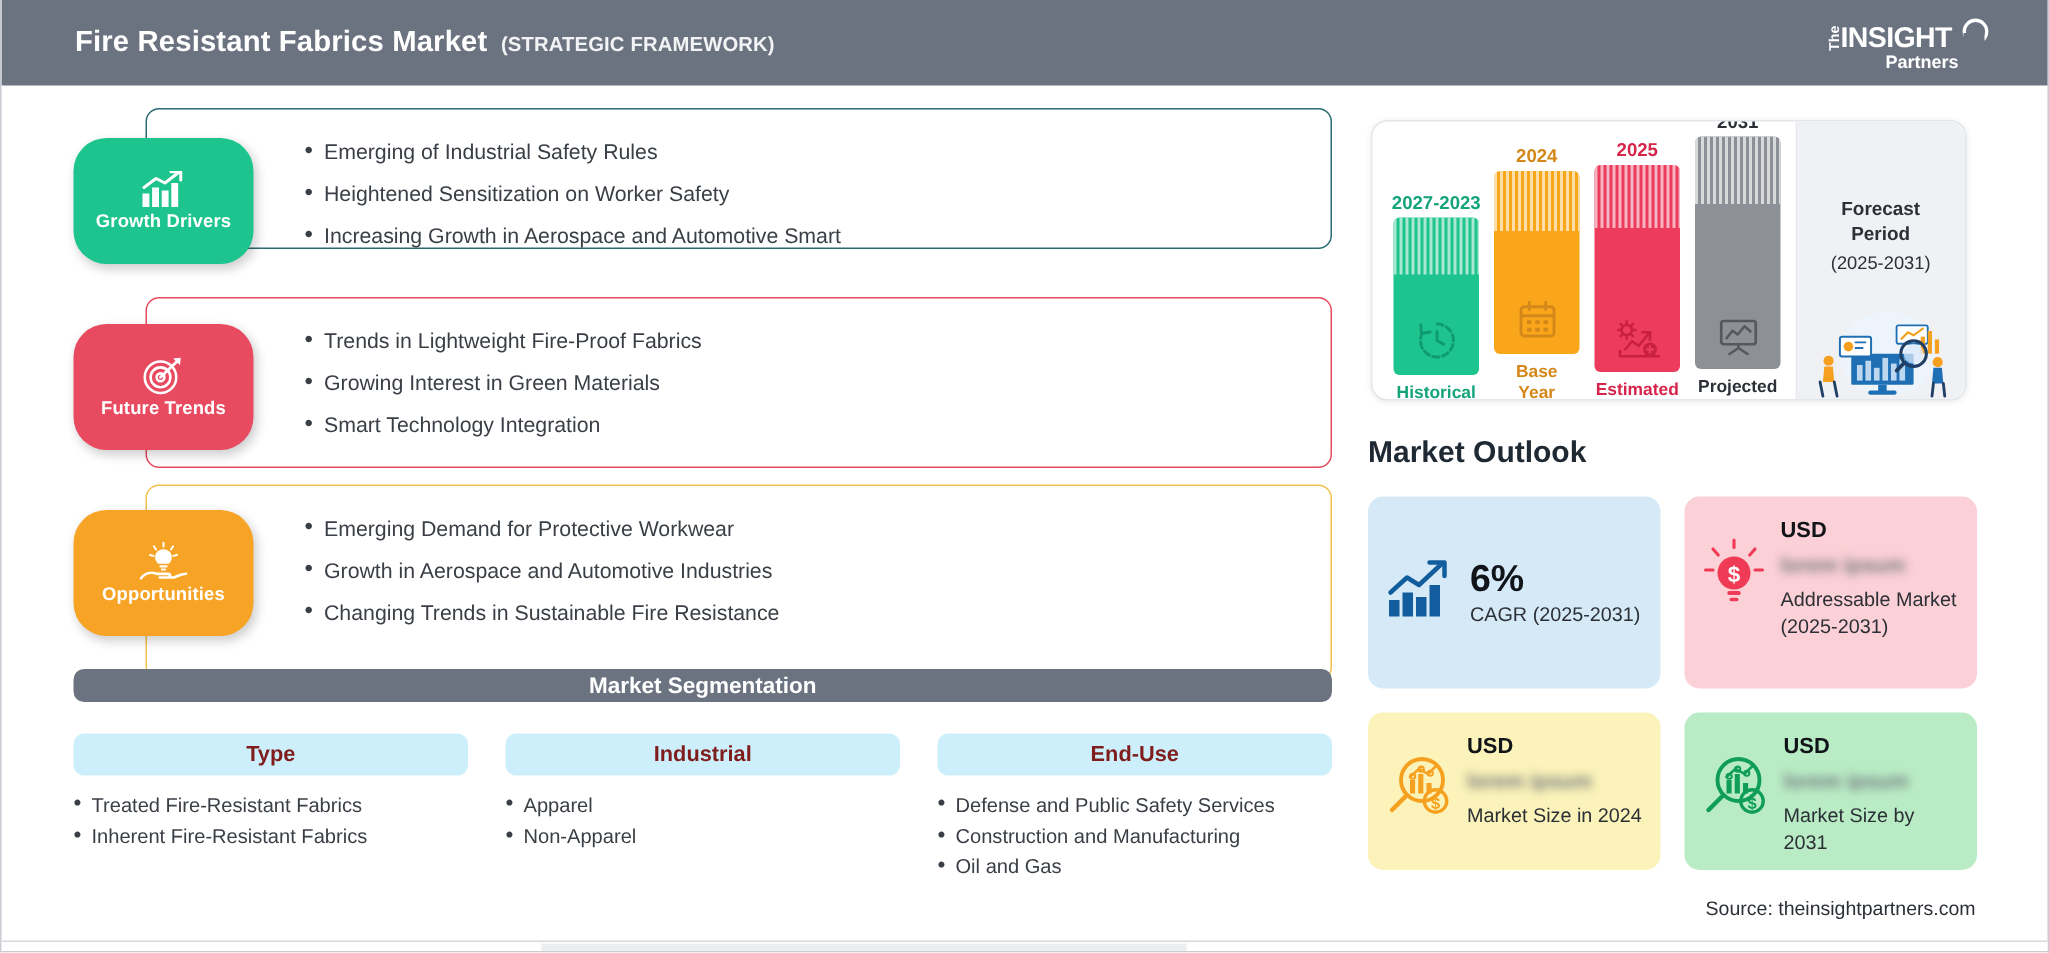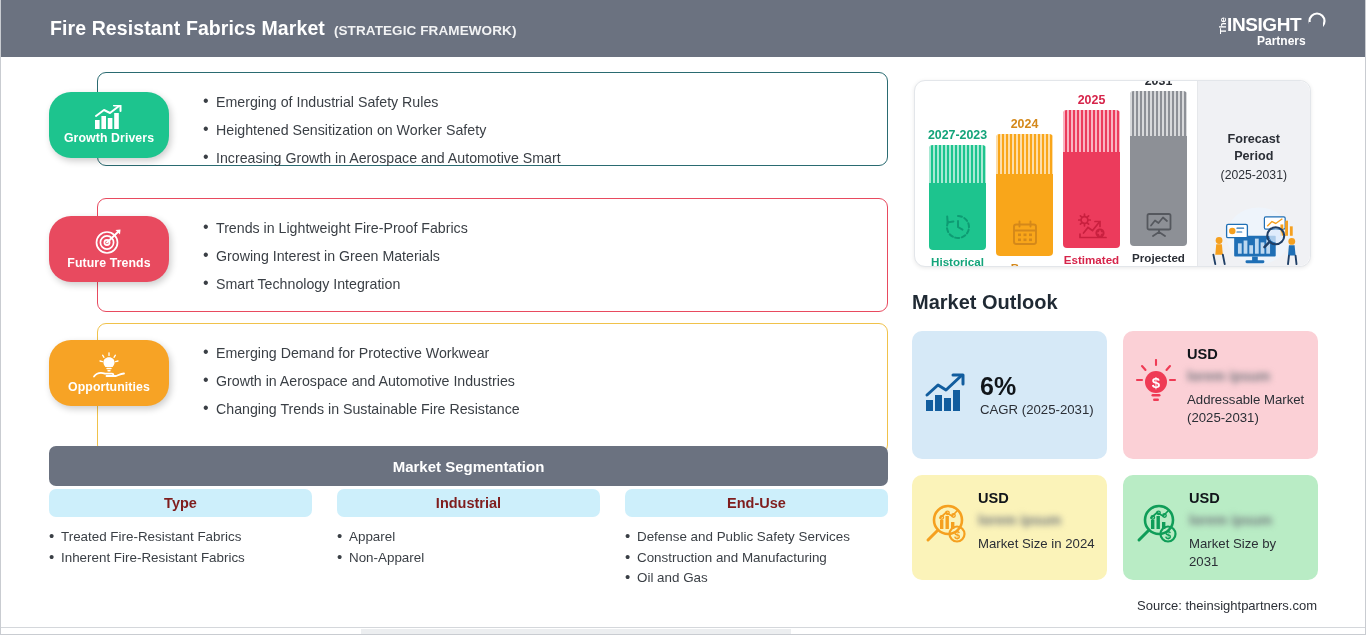--- a/index.html
+++ b/index.html
@@ -90,21 +90,21 @@
     content: "•";
     position: absolute;
     left: 0; top: -1px;
     font-size: 16px;
     color: #3a3f45;
   }
 
   .pill {
     position: absolute;
     left: 48px;
-    width: 120px; height: 66px;
+    width: 120px; height: 84px;
     border-radius: 22px;
     display: flex;
     flex-direction: column;
     align-items: center;
     justify-content: center;
     gap: 1px;
     box-shadow: 2px 3px 7px rgba(0,0,0,0.20);
     z-index: 3;
   }
   .pill .pill-label {
@@ -116,21 +116,21 @@
   }
   .pill svg { display: block; }
   .pill.growth      { top: 35px;  background: #1dc48e; }
   .pill.trends      { top: 159px; background: #e84a5f; }
   .pill.opportunity { top: 283px; background: #f7a325; }
 
   
   .seg-header {
     position: absolute;
     left: 48px; top: 389px;
-    width: 839px; height: 40px;
+    width: 839px; height: 22px;
     background: #6b7280;
     border-radius: 7px;
     display: flex;
     align-items: center;
     justify-content: center;
   }
   .seg-header-text {
     font-size: 15px;
     font-weight: bold;
     color: #ffffff;
@@ -482,21 +482,21 @@
               <path d="M14 3 A11 11 0 1 1 4.5 8.4" stroke-dasharray="4 2.6"></path>
               <path d="M3.2 3.5 L3.6 9.4 L9.4 8.4"></path>
               <path d="M14 8 L14 14 L18.5 16.6"></path>
             </g>
           </svg>
         </div>
         <span class="fbar-label" style="color:#13a47a;">Historical
 Years</span>
       </div>
 
-      <div class="fbar" style="left:81px; top:36px;">
+      <div class="fbar" style="left:81px; top:16px;">
         <span class="fbar-year" style="color:#d4881a;">2024</span>
         <div class="fbar-body" style="height:122px; background:#f9a61a;">
           <div class="fbar-stripes" style="height:40px; background-image:linear-gradient(90deg, rgba(255,255,255,0.62) 0 2px, transparent 2px 4px);"></div>
           <svg class="fbar-icon" width="28" height="28" viewBox="0 0 28 28">
             <rect x="3" y="5.5" width="22" height="19.5" rx="2.2" fill="none" stroke="#d4881a" stroke-width="1.9"></rect>
             <path d="M3 11.5 L25 11.5" stroke="#d4881a" stroke-width="1.9"></path>
             <path d="M8.5 2.5 L8.5 7.5 M19.5 2.5 L19.5 7.5" stroke="#d4881a" stroke-width="1.9" stroke-linecap="round"></path>
             <g fill="#d4881a">
               <rect x="7" y="14.5" width="3" height="2.6"></rect>
                 <rect x="12.5" y="14.5" width="3" height="2.6"></rect>

